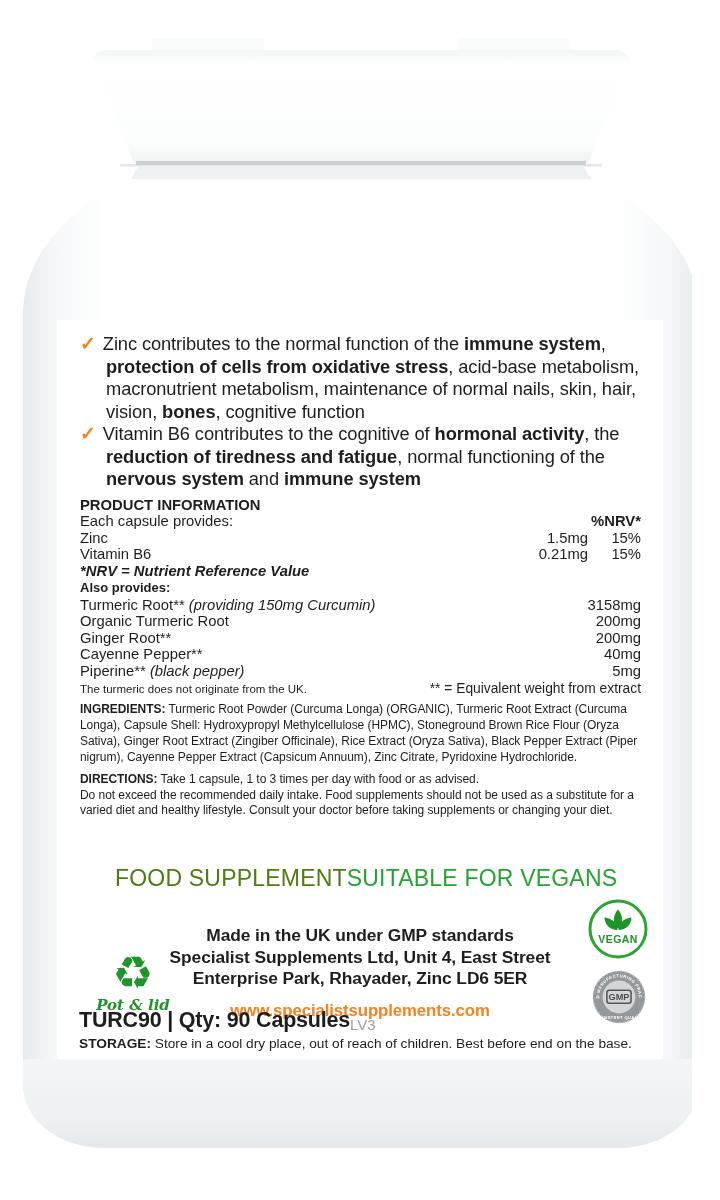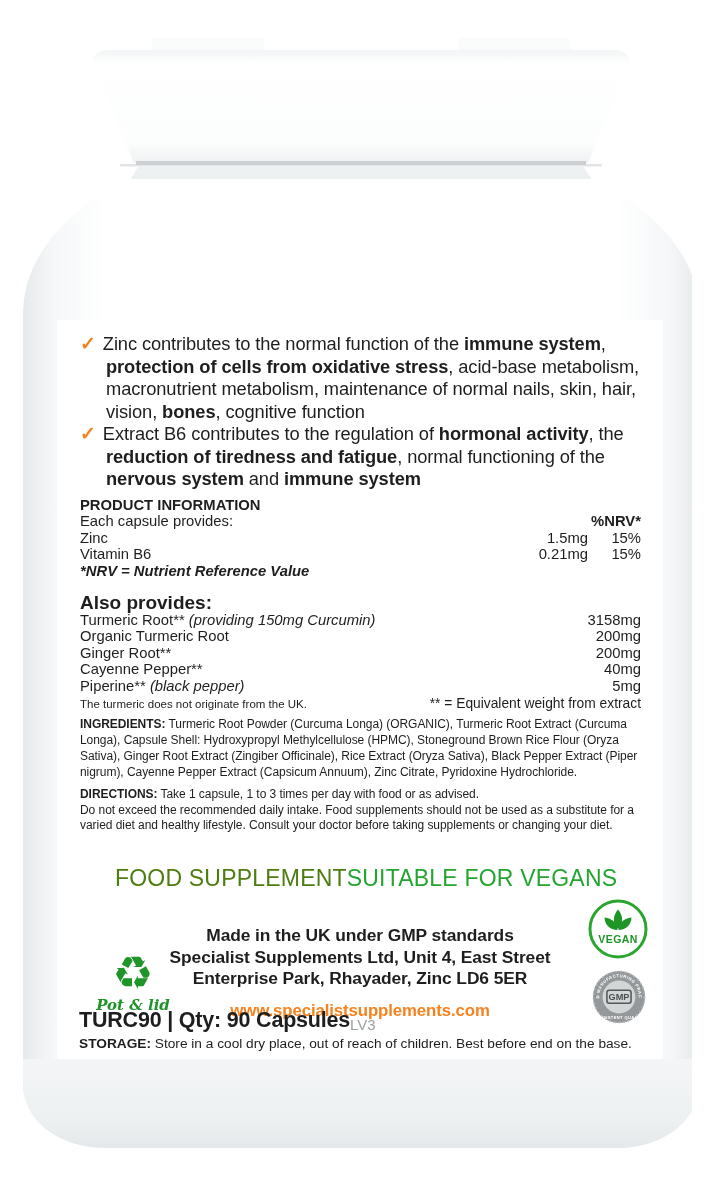--- a/index.html
+++ b/index.html
@@ -26,21 +26,21 @@
 
   .pi{margin-top:6px;font-size:14.8px;line-height:16.5px;}
   .pi-heading{font-weight:bold;}
   .pi-row{display:flex;}
   .pi-name{flex:1;}
   .pi-amount{width:86px;text-align:right;}
   .pi-nrv{width:53px;text-align:right;}
   .pi-nrv.hdr{font-weight:bold;}
   .nrv-note{font-weight:bold;font-style:italic;}
 
-  .also-heading{font-weight:bold;margin-top:16px;font-size:19px;line-height:16.5px;}
+  .also-heading{font-weight:bold;margin-top:1px;font-size:13px;line-height:16.5px;}
   .also{font-size:14.8px;line-height:16.5px;}
   .also-row{display:flex;}
   .also-name{flex:1;}
   .also-amount{text-align:right;}
 
   .notes-row{display:flex;justify-content:space-between;align-items:baseline;margin-top:2px;}
   .origin-note{font-size:11.5px;}
   .extract-note{font-size:13.8px;}
 
   .para{margin-top:6px;font-size:12px;line-height:15.9px;letter-spacing:-0.05px;}
@@ -115,21 +115,21 @@
   </svg>
 
   <div class="label">
 
     <div class="flow">
 
       <div class="benefit">
         <span class="check">✓</span><span><span>Zinc contributes to the normal function of the </span><span class="b">immune system</span><span>, </span><span class="b">protection of cells from oxidative stress</span><span>, acid-base metabolism, macronutrient metabolism, maintenance of normal nails, skin, hair, vision, </span><span class="b">bones</span><span>, cognitive function</span></span>
       </div>
       <div class="benefit">
-        <span class="check">✓</span><span><span>Extract B6 contributes to the regulation of </span><span class="b">hormonal activity</span><span>, the </span><span class="b">reduction of tiredness and fatigue</span><span>, normal functioning of the </span><span class="b">nervous system</span><span> and </span><span class="b">immune system</span></span>
+        <span class="check">✓</span><span><span>Vitamin B6 contributes to the cognitive of </span><span class="b">hormonal activity</span><span>, the </span><span class="b">reduction of tiredness and fatigue</span><span>, normal functioning of the </span><span class="b">nervous system</span><span> and </span><span class="b">immune system</span></span>
       </div>
 
       <div class="pi">
         <div class="pi-heading">PRODUCT INFORMATION</div>
         <div class="pi-row">
           <span class="pi-name">Each capsule provides:</span>
           <span class="pi-amount"></span>
           <span class="pi-nrv hdr">%NRV*</span>
         </div>
         <div class="pi-row">

